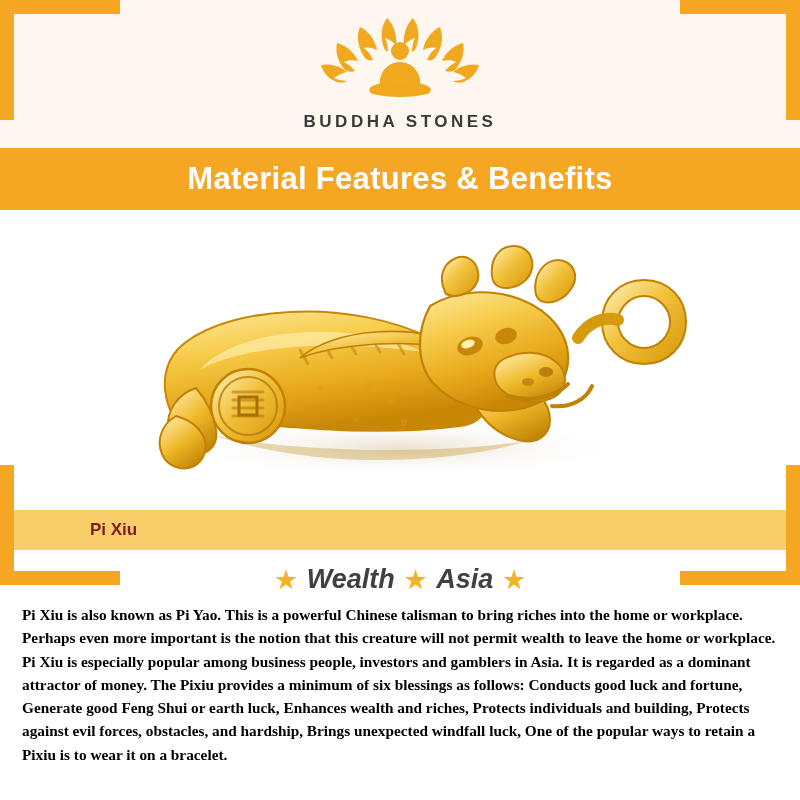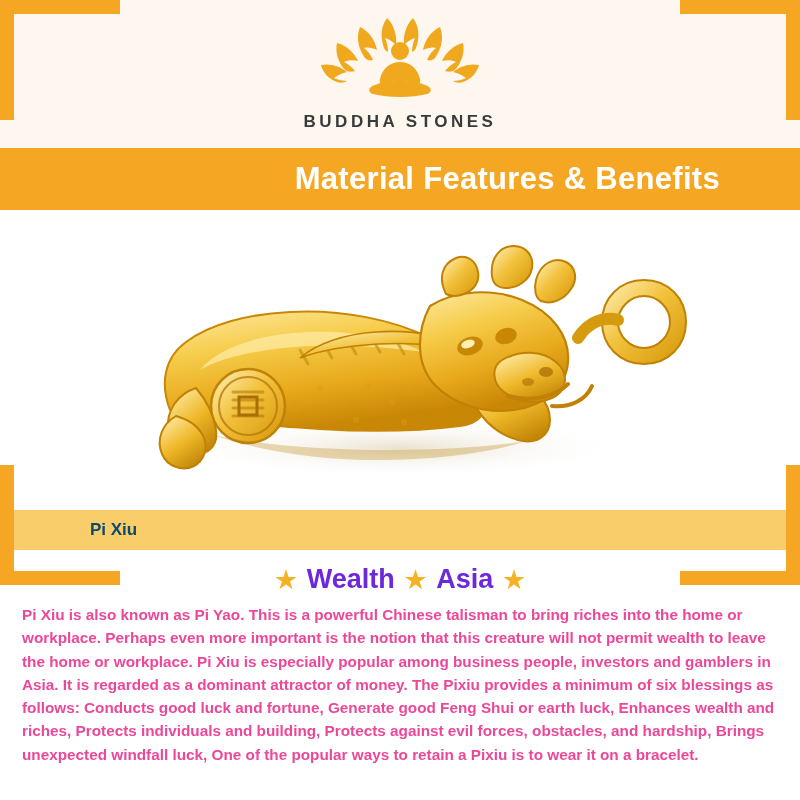--- a/index.html
+++ b/index.html
@@ -80,21 +80,21 @@
     content: "";
     position: absolute;
     top: 0; bottom: 0;
     width: 34px;
     background: #f5a623;
   }
   .title-band::before { left: -34px; }
   .title-band::after  { right: -34px; }
   .title-inner {
     width: 640px;
-    text-align: right;
+    text-align: center;
   }
   .title-text {
     font-size: 31px;
     font-weight: bold;
     color: #ffffff;
     letter-spacing: .3px;
   }
   .title-wrap {
     position: relative;
     margin: 0 34px;
@@ -114,48 +114,49 @@
     position: relative;
     height: 40px;
     background: #f8cd6a;
     display: flex;
     align-items: center;
   }
   .label-text {
     margin-left: 90px;
     font-size: 17px;
     font-weight: bold;
-    color: #0c4a6e;
+    color: #7f1d1d;
   }
 
   
   .body-area {
     position: relative;
     background: #ffffff;
     padding: 14px 22px 0 22px;
     height: 270px;
   }
   .benefits-row {
     display: flex;
     align-items: center;
     justify-content: center;
     gap: 10px;
     color: #f0a21c;
     font-size: 27px;
     font-weight: bold;
     margin-bottom: 8px;
   }
   .benefit-star { font-size: 24px; line-height: 1; color: #f5b324; }
-  .benefit-word { color: #6d28d9; }
+  .benefit-word { color: #404040; font-style: italic; }
   .desc {
     font-size: 15.3px;
     line-height: 1.52;
-    color: #ec4899;
+    color: #000000;
     text-align: left;
     font-weight: bold;
+    font-family: Liberation Serif, serif;
   }
 </style>
 </head>
 <body>
 
 <div class="page">
 
   <div class="corner corner-tl"></div>
   <div class="corner corner-tr"></div>
   <div class="corner corner-bl"></div>

